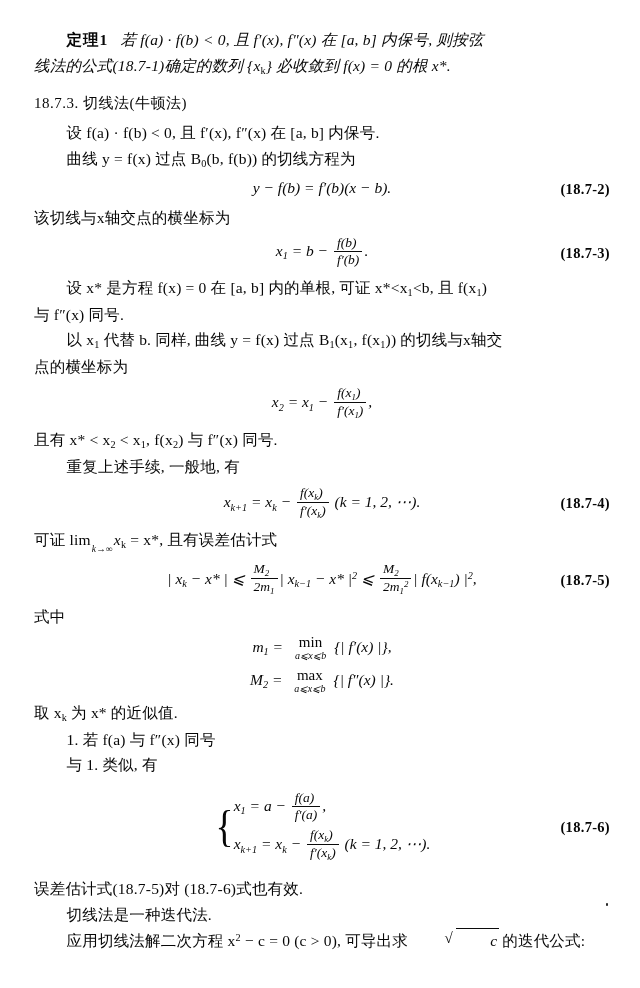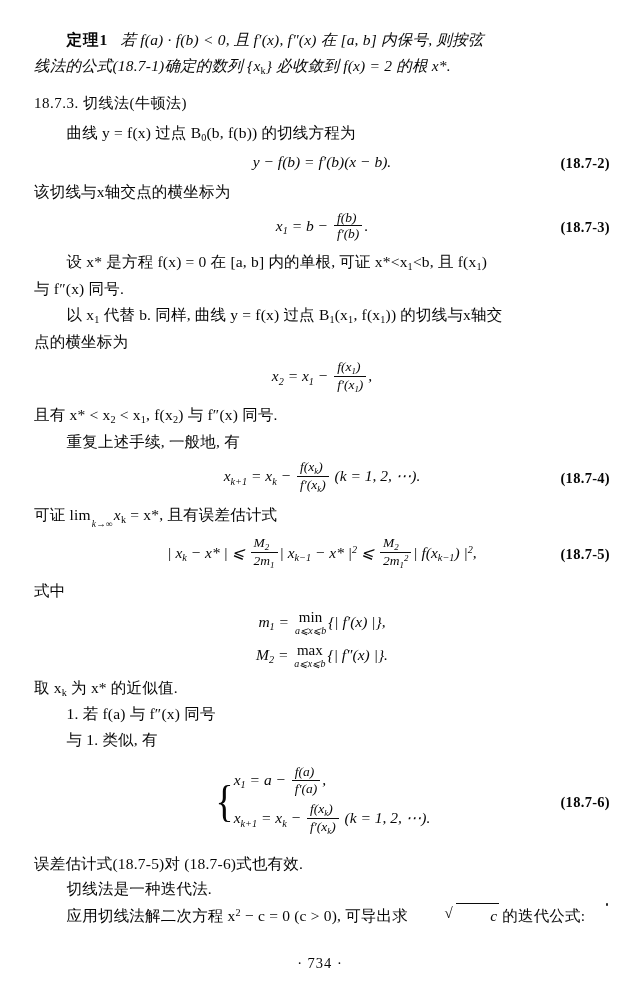--- a/index.html
+++ b/index.html
@@ -98,21 +98,21 @@
     font-size: 0.66em;
     vertical-align: -0.32em;
   }
   sup {
     font-size: 0.66em;
     vertical-align: 0.48em;
   }
   .minmax {
     display: inline-block;
     vertical-align: middle;
-    margin: 0 2px;
+    margin: 0 8px;
   }
   .minmax .op {
     display: block;
     font-style: normal;
     font-size: 15px;
     line-height: 1;
   }
   .minmax .sub {
     display: block;
     font-size: 10px;
@@ -194,25 +194,26 @@
 <body>
 
 <div class="page">
   <div class="content">
 
     <p class="indent">
       <span class="thm-head">定理1</span>
       &nbsp;&nbsp;<span class="math">若 f(a) · f(b) &lt; 0, 且 f′(x), f″(x) 在 [a, b] 内保号, 则按弦</span>
     </p>
     <p class="noindent">
-      <span class="math">线法的公式(18.7-1)确定的数列 {x</span><sub>k</sub><span class="math">} 必收敛到 f(x) = 2 的根 x*.</span>
+      <span class="math">线法的公式(18.7-1)确定的数列 {x</span><sub>k</sub><span class="math">} 必收敛到 f(x) = 0 的根 x*.</span>
     </p>
 
     <h2 class="section">18.7.3. 切线法(牛顿法)</h2>
 
+    <p class="indent">设 f(a) · f(b) &lt; 0, 且 f′(x), f″(x) 在 [a, b] 内保号.</p>
     <p class="indent">
       <span>曲线 y = f(x) 过点 B</span><sub>0</sub><span>(b, f(b)) 的切线方程为</span>
     </p>
 
     <div class="eq-block">
       <div class="eq-center math">y − f(b) = f′(b)(x − b).</div>
       <span class="eq-tag">(18.7-2)</span>
     </div>
 
     <p class="noindent">该切线与x轴交点的横坐标为</p>
@@ -339,14 +340,13 @@
     <p class="indent">切线法是一种迭代法.</p>
     <p class="indent">
       <span>应用切线法解二次方程 x</span><sup>2</sup><span> − c = 0 (c &gt; 0), 可导出求</span>
       <span class="radical"><span class="rad-body math">c</span></span><span>的迭代公式:</span>
     </p>
 
   </div>
 
   <div class="speck" style="left:606px; top:903px;"></div>
 
-  <div class="footer">· 734 ·</div>
 </div>
 
 </body></html>

